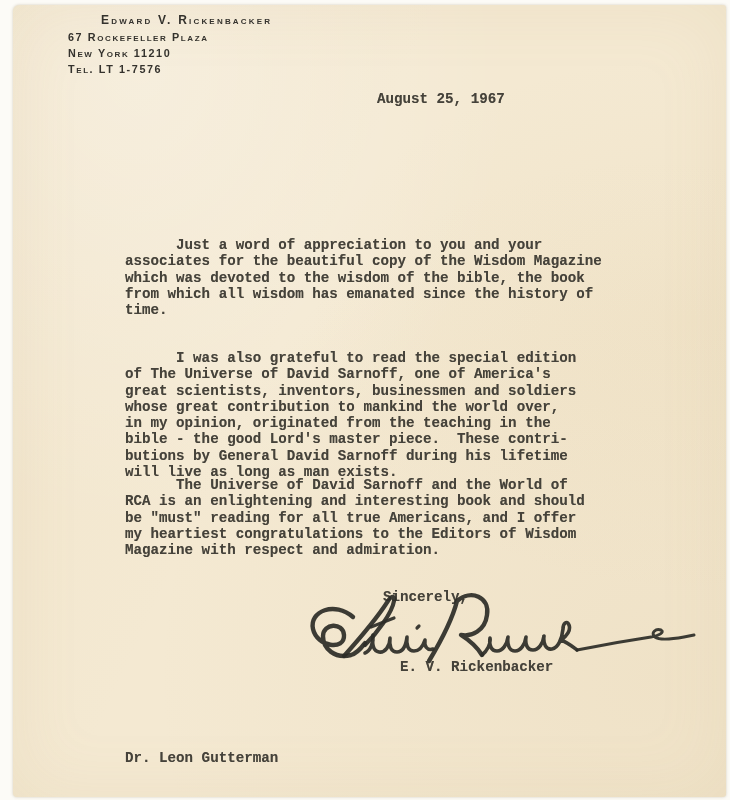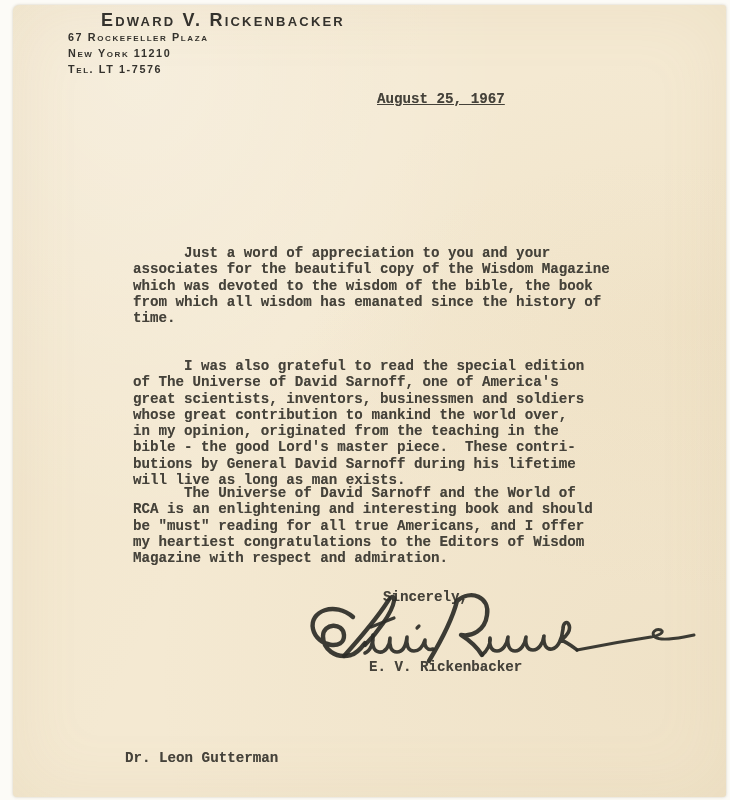--- a/index.html
+++ b/index.html
@@ -34,50 +34,50 @@
   
   .letterhead {
     position: absolute;
     left: 55px;  
     top: 7px;
     color: #34322d;
     font-variant: small-caps;
     font-weight: bold;
   }
   .lh-name {
-    font-size: 18px;
+    font-size: 12px;
     letter-spacing: 2.2px;
     line-height: 17px;
     padding-left: 33px;
   }
   .lh-line {
     font-size: 10.8px;
     letter-spacing: 1.6px;
     line-height: 16px;
   }
   
   .mono {
     font-family: "Liberation Mono", "DejaVu Sans Mono", monospace;
     font-weight: bold;
     color: #45423a;
     font-size: 14.2px;
     line-height: 16.3px;
     white-space: pre;
     text-shadow: 0 0 0.6px rgba(69,66,58,0.45);
   }
-  .date       { position: absolute; left: 364px; top: 86px; text-decoration: underline;  }  
+  .date       { position: absolute; left: 364px; top: 86px;  }  
   .salutation { position: absolute; left: 112px; top: 184px; }
-  .para       { position: absolute; left: 112px; margin: 8px;  }
+  .para       { position: absolute; left: 112px; margin: 0;  }
   .p1 { top: 232px; }
   .p2 { top: 345px; }
   .p3 { top: 472px; }
   .closing    { position: absolute; left: 370px; top: 584px; }
   .signature  { position: absolute; left: 288px; top: 584px; width: 398px; height: 80px; }
   .signature path { fill: none; stroke: #2d2c27; stroke-linecap: round; stroke-linejoin: round; opacity: 0.92; }
-  .typed-name { position: absolute; left: 356px; top: 654px; }
+  .typed-name { position: absolute; left: 387px; top: 654px; }
   .recipient  { position: absolute; left: 112px; top: 710px; line-height: 17.3px; }
   .recipient div { white-space: pre; text-align: right; }
 </style>
 </head>
 <body>
 
 <div class="scan">
   <div class="paper">
 
     <header class="letterhead">

